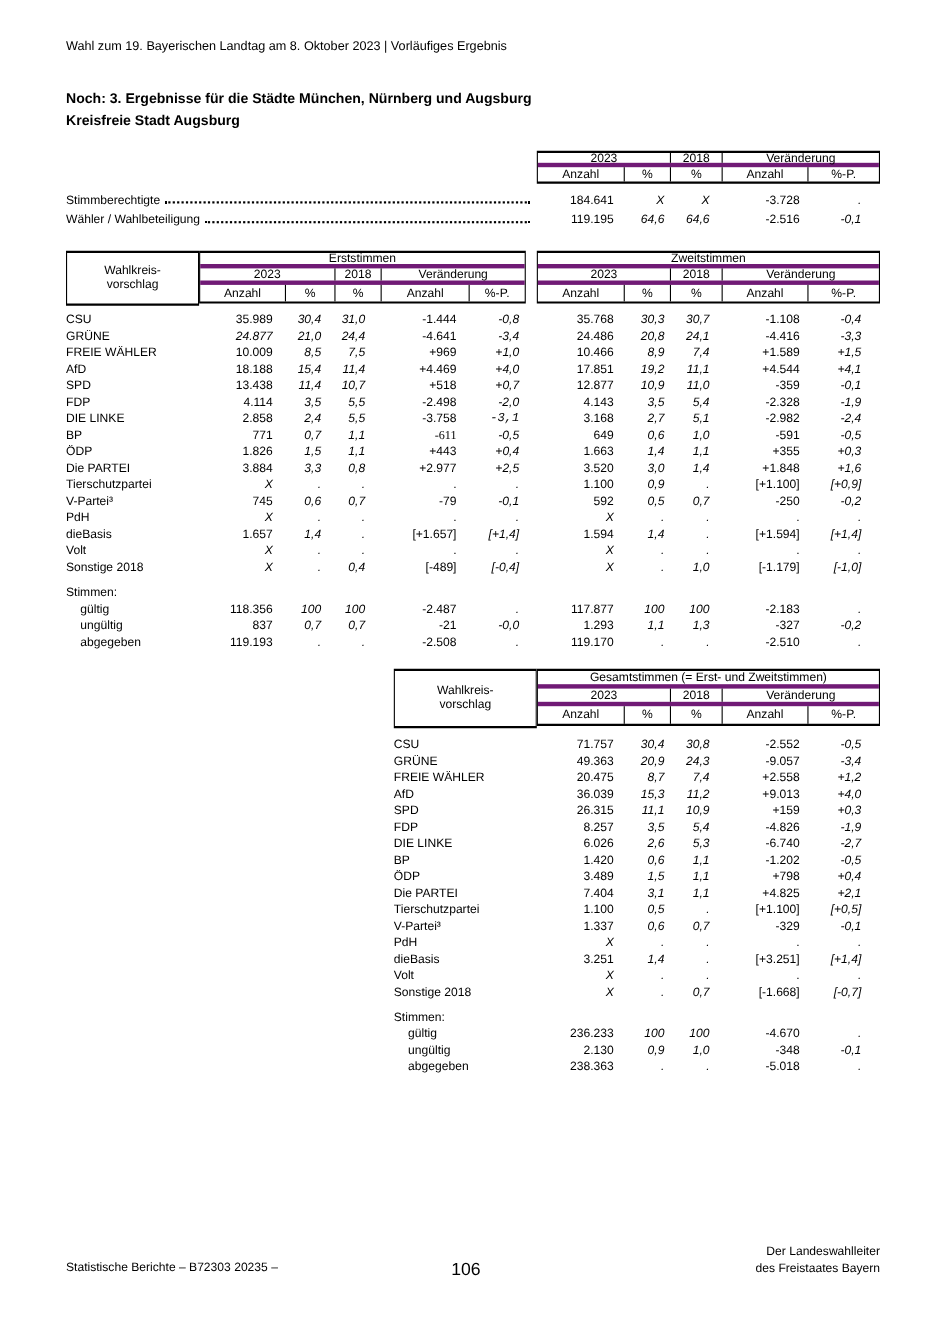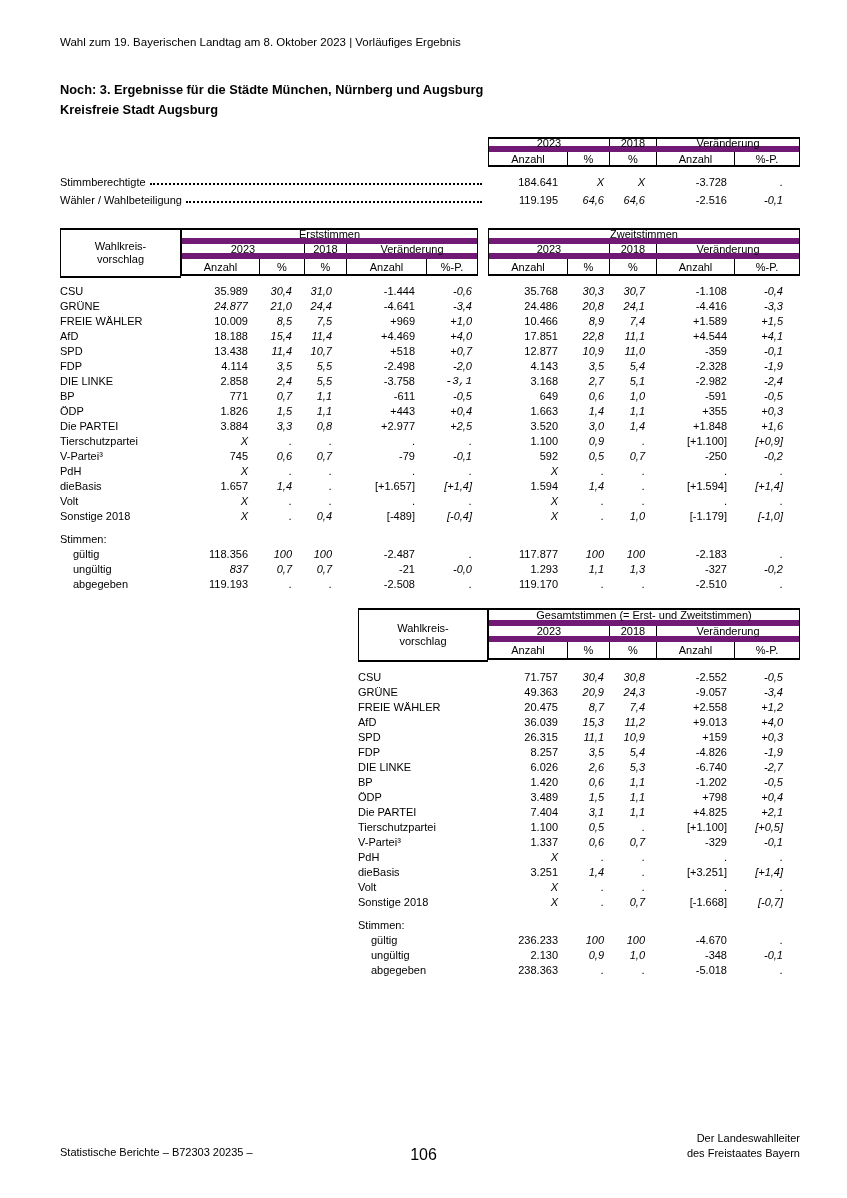--- a/index.html
+++ b/index.html
@@ -6,21 +6,21 @@
   html,body { background:#fff; }
   .page {
     position:relative; width:847px; height:1198px; background:#ffffff;
     font-family:"Liberation Sans", sans-serif; color:#000; overflow:hidden;
   }
   .doc-header { position:absolute; left:60px; top:36px; font-size:11.5px; }
   .doc-title  { position:absolute; left:60px; top:80px; font-size:12.8px; font-weight:bold; line-height:20px; }
 
   
   .hbox { position:absolute; border:1px solid #000; border-top:2px solid #000; border-bottom:2px solid #000; background:#fff; }
-  .hrow { display:flex; border-bottom:6px solid #701a75; }
+  .hrow { display:flex; border-bottom:4px solid #701a75; }
   .hrow:last-child { border-bottom:none; }
   .hc { border-right:1px solid #000; display:flex; align-items:center; justify-content:center; font-size:11px; }
   .hc:last-child { border-right:none; flex:1; }
   .labelbox { position:absolute; border:1px solid #000; border-top:2px solid #000; border-bottom:2px solid #000;
               display:flex; flex-direction:column; align-items:center; justify-content:center;
               font-size:11px; line-height:13px; background:#fff; }
 
   
   .rows { position:absolute; font-size:11px; }
   .trow { display:flex; height:15px; line-height:15px; white-space:nowrap; }
@@ -125,21 +125,21 @@
     </div>
   </div>
 
   <div class="rows" id="main-rows" style="left:60px; top:284px; width:740px;">
       <div class="trow">
         <span class="rlabel" style="width: 121px;">CSU</span>
         <span class="cell" style="width: 79px; padding-right: 12px;">35.989</span>
         <span class="cell it" style="width: 45px; padding-right: 13px;">30,4</span>
         <span class="cell it" style="width: 42px; padding-right: 15px;">31,0</span>
         <span class="cell" style="width: 80px; padding-right: 12px;">-1.444</span>
-        <span class="cell it" style="width: 51px; padding-right: 6px;">-0,6</span>
+        <span class="cell it" style="width: 51px; padding-right: 6px;">-0,8</span>
         <span style="width: 10px;"></span>
         <span class="cell" style="width: 80px; padding-right: 10px;">35.768</span>
         <span class="cell it" style="width: 42px; padding-right: 6px;">30,3</span>
         <span class="cell it" style="width: 47px; padding-right: 12px;">30,7</span>
         <span class="cell" style="width: 78px; padding-right: 8px;">-1.108</span>
         <span class="cell it" style="width: 65px; padding-right: 17px;">-0,4</span>
       </div>
       <div class="trow">
         <span class="rlabel" style="width: 121px;">GRÜNE</span>
         <span class="cell" style="width: 79px; padding-right: 12px; font-style: italic;">24.877</span>
@@ -170,21 +170,21 @@
       </div>
       <div class="trow">
         <span class="rlabel" style="width: 121px;">AfD</span>
         <span class="cell" style="width: 79px; padding-right: 12px;">18.188</span>
         <span class="cell it" style="width: 45px; padding-right: 13px;">15,4</span>
         <span class="cell it" style="width: 42px; padding-right: 15px;">11,4</span>
         <span class="cell" style="width: 80px; padding-right: 12px;">+4.469</span>
         <span class="cell it" style="width: 51px; padding-right: 6px;">+4,0</span>
         <span style="width: 10px;"></span>
         <span class="cell" style="width: 80px; padding-right: 10px;">17.851</span>
-        <span class="cell it" style="width: 42px; padding-right: 6px;">22,8</span>
+        <span class="cell it" style="width: 42px; padding-right: 6px;">19,2</span>
         <span class="cell it" style="width: 47px; padding-right: 12px;">11,1</span>
         <span class="cell" style="width: 78px; padding-right: 8px;">+4.544</span>
         <span class="cell it" style="width: 65px; padding-right: 17px;">+4,1</span>
       </div>
       <div class="trow">
         <span class="rlabel" style="width: 121px;">SPD</span>
         <span class="cell" style="width: 79px; padding-right: 12px;">13.438</span>
         <span class="cell it" style="width: 45px; padding-right: 13px;">11,4</span>
         <span class="cell it" style="width: 42px; padding-right: 15px;">10,7</span>
         <span class="cell" style="width: 80px; padding-right: 12px;">+518</span>
@@ -222,21 +222,21 @@
         <span class="cell it" style="width: 42px; padding-right: 6px;">2,7</span>
         <span class="cell it" style="width: 47px; padding-right: 12px;">5,1</span>
         <span class="cell" style="width: 78px; padding-right: 8px;">-2.982</span>
         <span class="cell it" style="width: 65px; padding-right: 17px;">-2,4</span>
       </div>
       <div class="trow">
         <span class="rlabel" style="width: 121px;">BP</span>
         <span class="cell" style="width: 79px; padding-right: 12px;">771</span>
         <span class="cell it" style="width: 45px; padding-right: 13px;">0,7</span>
         <span class="cell it" style="width: 42px; padding-right: 15px;">1,1</span>
-        <span class="cell" style="width: 80px; padding-right: 12px;">-611</span>
+        <span class="cell" style="width: 80px; padding-right: 12px; font-family: Liberation Serif, serif;">-611</span>
         <span class="cell it" style="width: 51px; padding-right: 6px;">-0,5</span>
         <span style="width: 10px;"></span>
         <span class="cell" style="width: 80px; padding-right: 10px;">649</span>
         <span class="cell it" style="width: 42px; padding-right: 6px;">0,6</span>
         <span class="cell it" style="width: 47px; padding-right: 12px;">1,0</span>
         <span class="cell" style="width: 78px; padding-right: 8px;">-591</span>
         <span class="cell it" style="width: 65px; padding-right: 17px;">-0,5</span>
       </div>
       <div class="trow">
         <span class="rlabel" style="width: 121px;">ÖDP</span>
@@ -362,21 +362,21 @@
         <span class="cell it" style="width: 51px; padding-right: 6px;">.</span>
         <span style="width: 10px;"></span>
         <span class="cell" style="width: 80px; padding-right: 10px;">117.877</span>
         <span class="cell it" style="width: 42px; padding-right: 6px;">100</span>
         <span class="cell it" style="width: 47px; padding-right: 12px;">100</span>
         <span class="cell" style="width: 78px; padding-right: 8px;">-2.183</span>
         <span class="cell it" style="width: 65px; padding-right: 17px;">.</span>
       </div>
       <div class="trow">
         <span class="rlabel indent" style="width: 121px;">ungültig</span>
-        <span class="cell" style="width: 79px; padding-right: 12px; font-style: italic;">837</span>
+        <span class="cell" style="width: 79px; padding-right: 12px;">837</span>
         <span class="cell it" style="width: 45px; padding-right: 13px;">0,7</span>
         <span class="cell it" style="width: 42px; padding-right: 15px;">0,7</span>
         <span class="cell" style="width: 80px; padding-right: 12px;">-21</span>
         <span class="cell it" style="width: 51px; padding-right: 6px;">-0,0</span>
         <span style="width: 10px;"></span>
         <span class="cell" style="width: 80px; padding-right: 10px;">1.293</span>
         <span class="cell it" style="width: 42px; padding-right: 6px;">1,1</span>
         <span class="cell it" style="width: 47px; padding-right: 12px;">1,3</span>
         <span class="cell" style="width: 78px; padding-right: 8px;">-327</span>
         <span class="cell it" style="width: 65px; padding-right: 17px;">-0,2</span>

